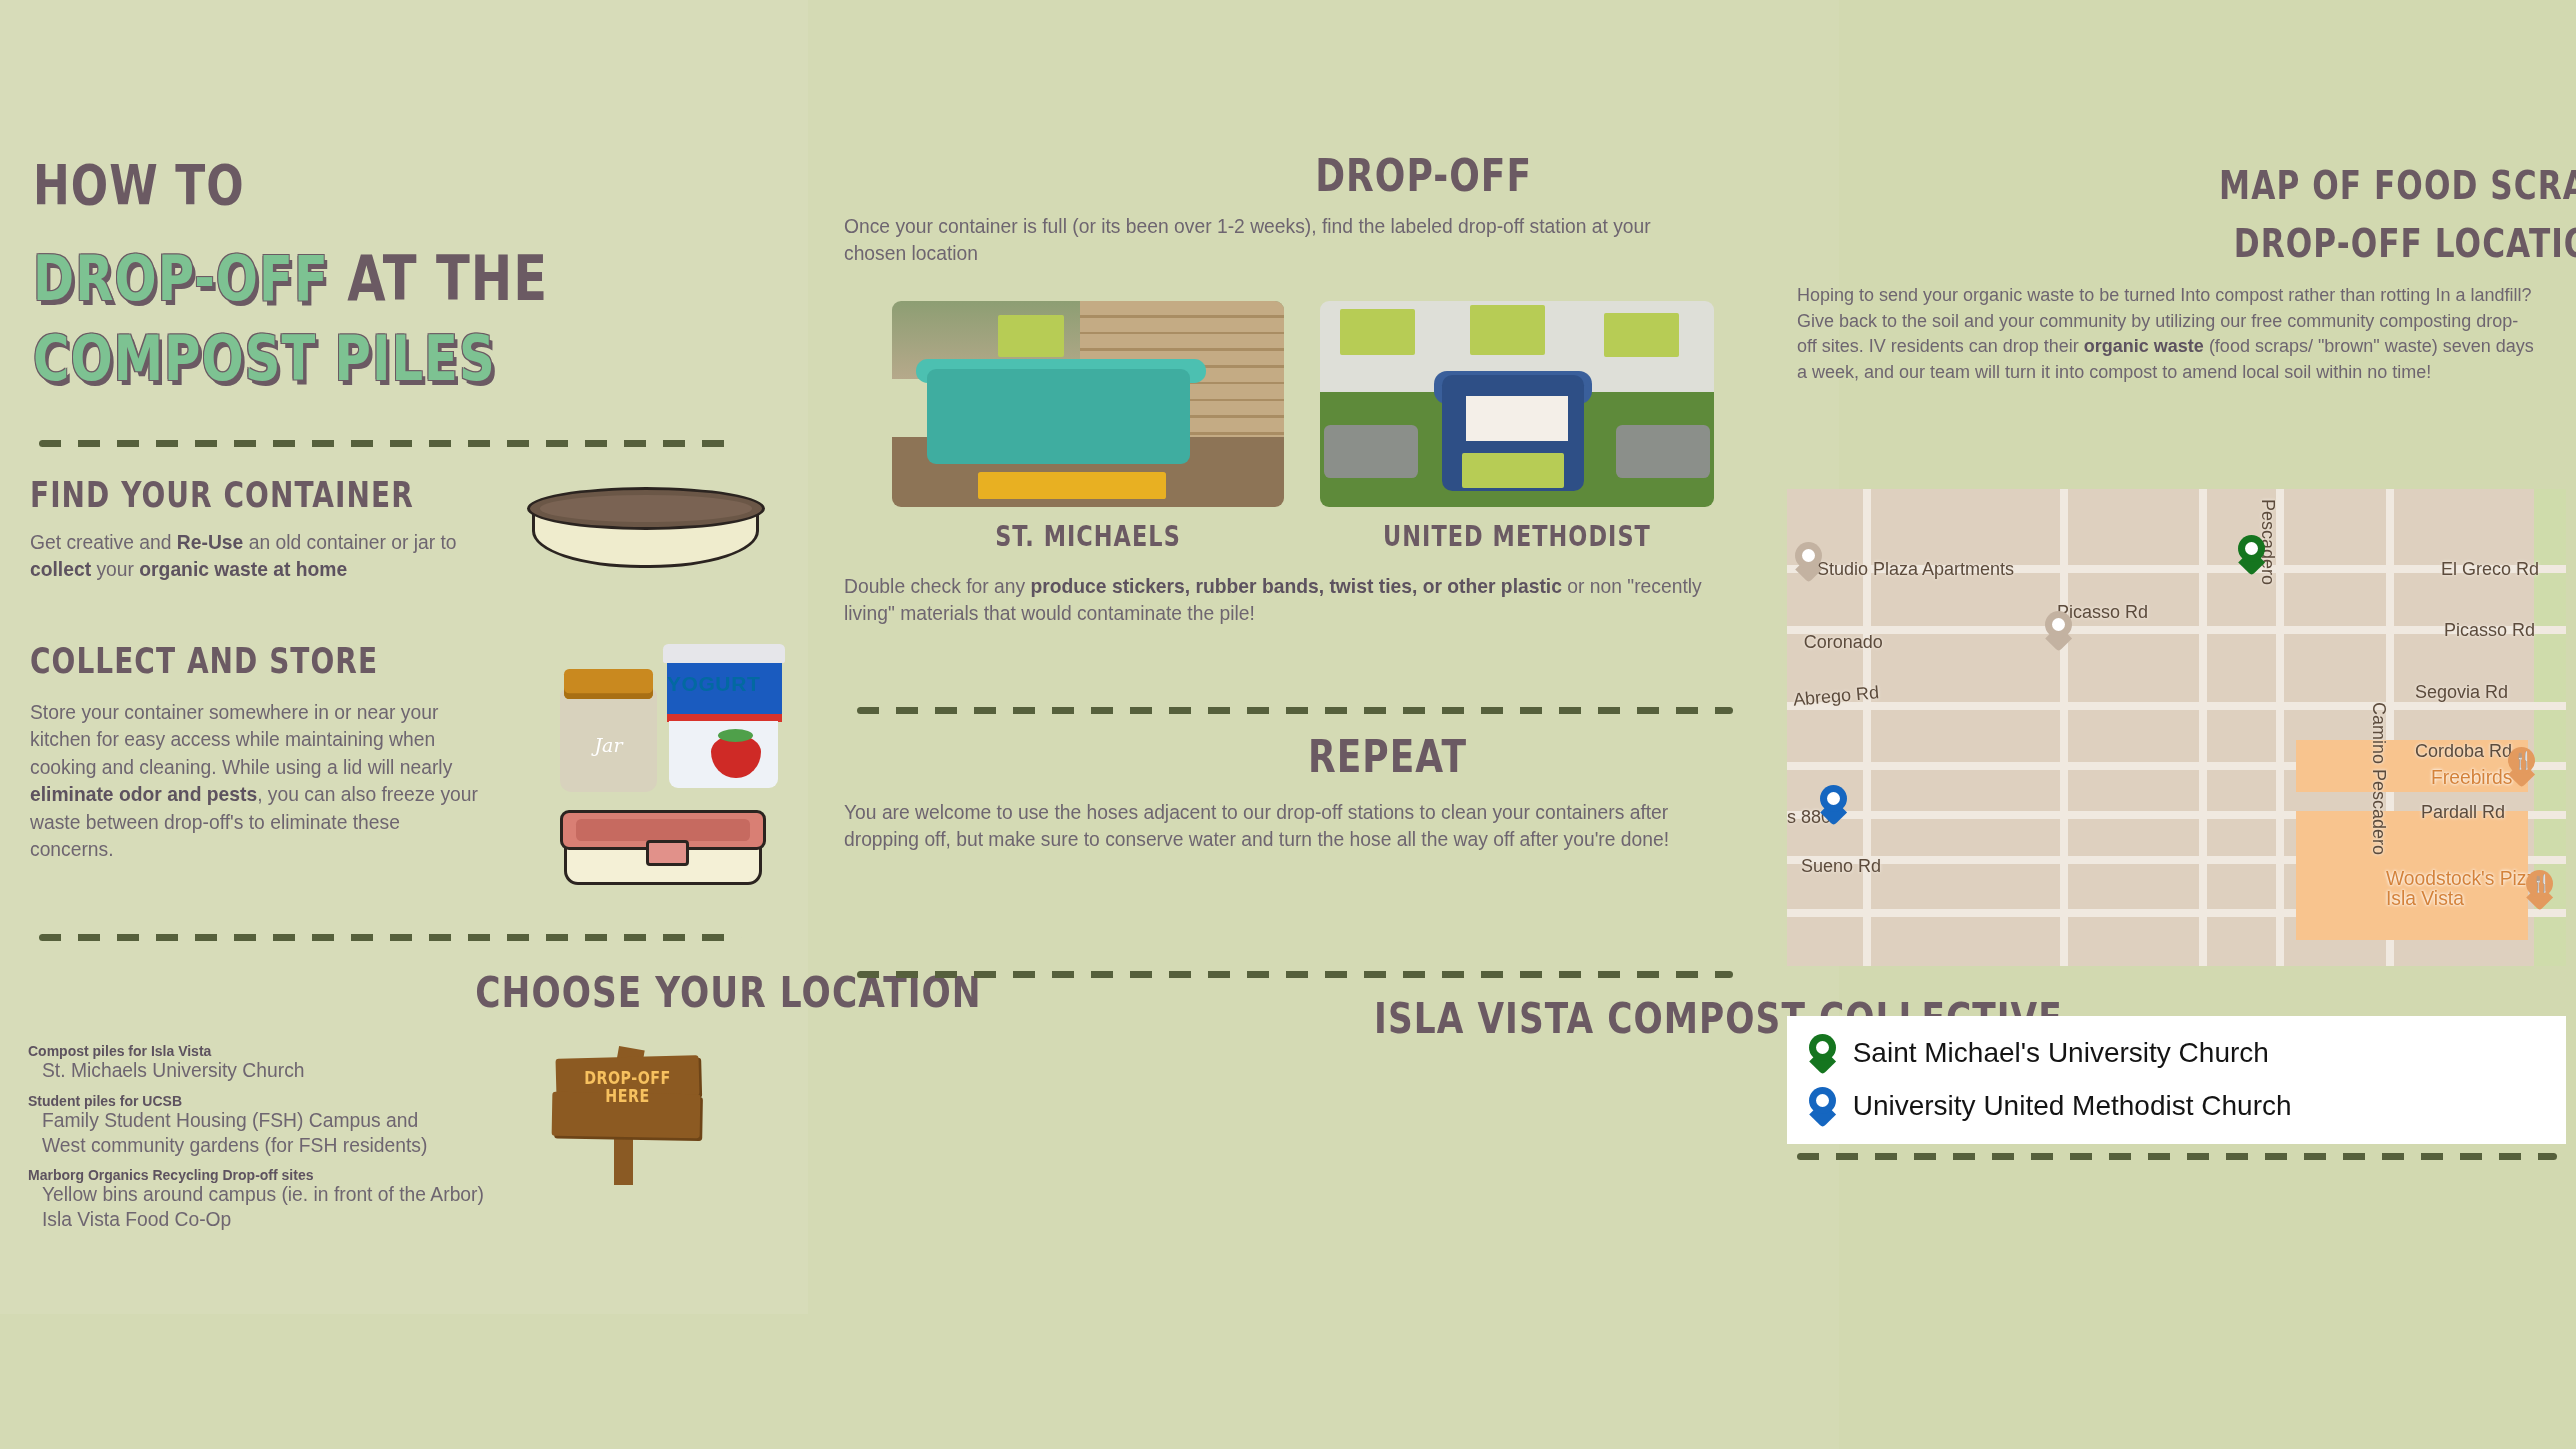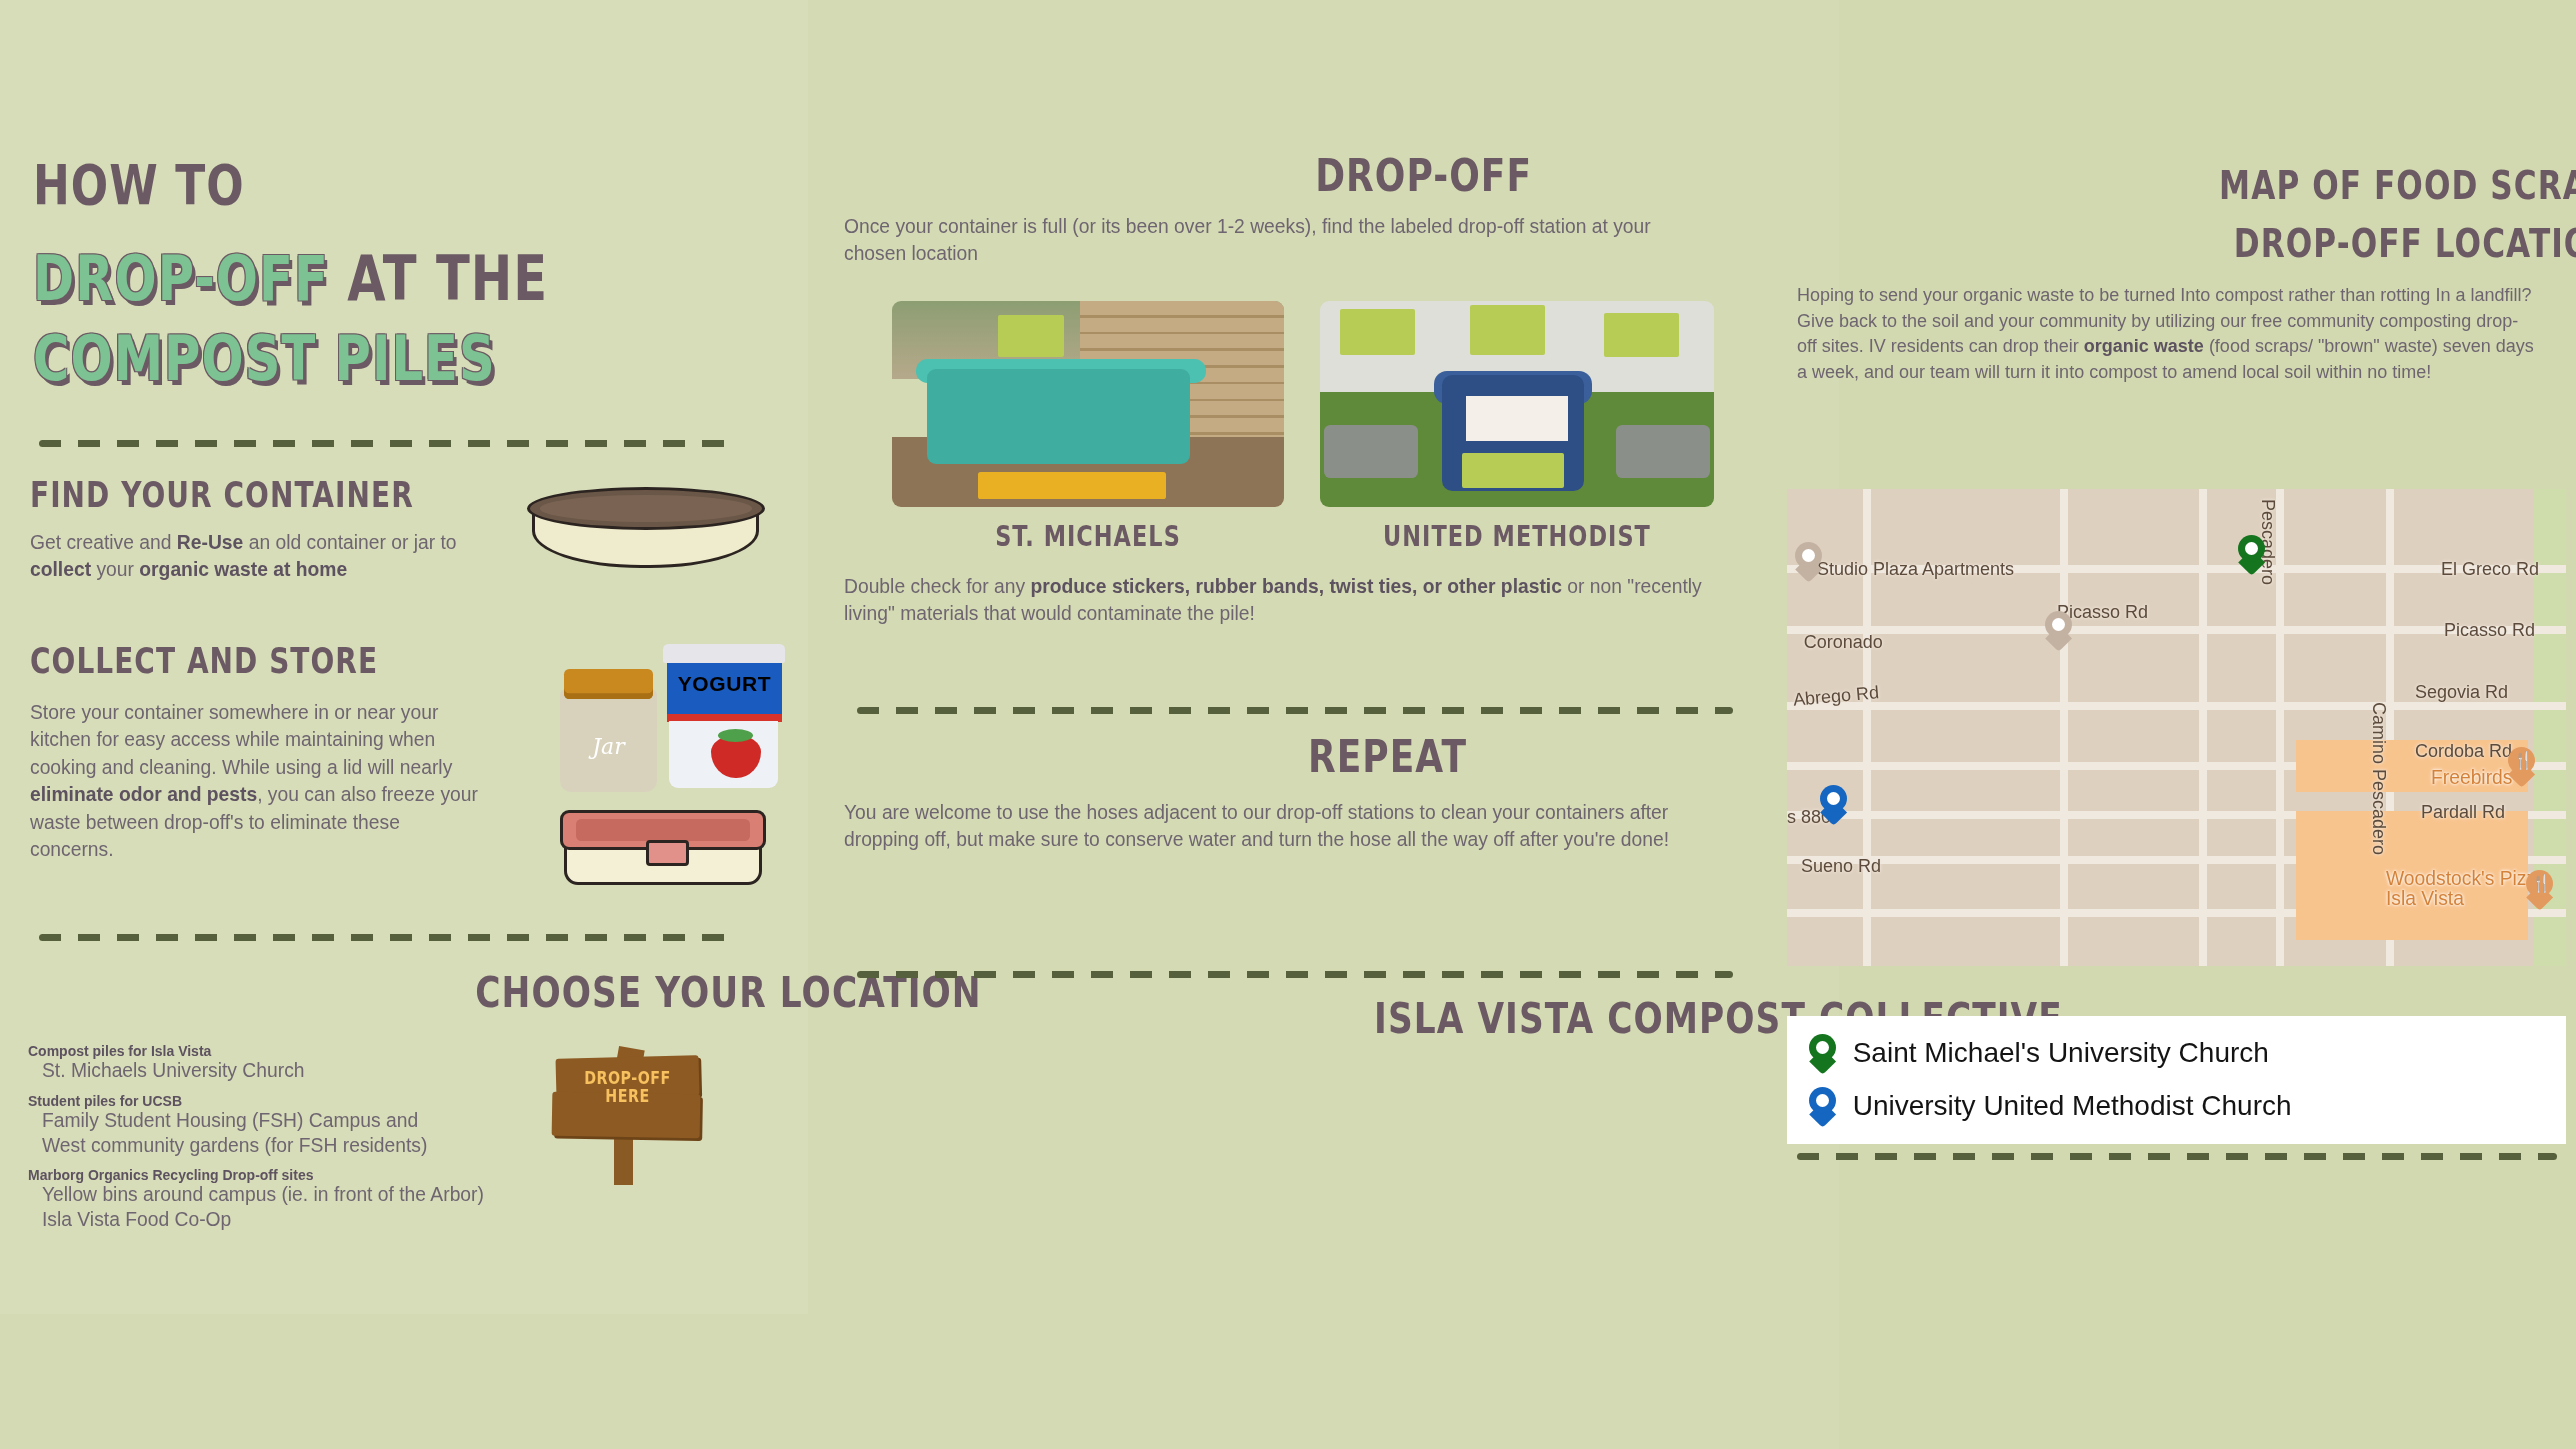--- a/index.html
+++ b/index.html
@@ -59,28 +59,28 @@
     border:3.2px solid #2b2420;border-radius:50%;box-sizing:border-box;}
   .bowl .lid::after{content:"";position:absolute;left:10.3px;top:5.2px;right:10.3px;bottom:5.2px;
     border-radius:50%;background:#7a6353;}
 
   .jar{position:absolute;left:560px;top:663px;width:97px;height:129px;}
   .jar .glass{position:absolute;left:0;top:26px;width:97px;height:103px;background:#d8d2bd;
     border-radius:6.4px 6.4px 11.6px 11.6px;}
   .jar .cap{position:absolute;left:3.9px;top:6.4px;width:89px;height:30px;background:#c9891f;
     border-radius:5.2px;box-shadow:inset 0 -5.8px 0 #a86f14;}
   .jar .word{position:absolute;left:0;top:71px;width:97px;text-align:center;color:#fff;
-    font-family:"DejaVu Serif",serif;font-style:italic;font-size:22px;}
+    font-family:"DejaVu Serif",serif;font-style:italic;font-size:19px;}
 
   .yog{position:absolute;left:663px;top:644px;width:122px;height:148px;}
   .yog .lid{position:absolute;left:0;top:0;width:122px;height:19.3px;background:#e6e6ea;border-radius:5.2px 5.2px 2.6px 2.6px;}
   .yog .top{position:absolute;left:3.9px;top:18px;width:115px;height:52px;background:#1a5bbf;}
   .yog .stripe{position:absolute;left:3.9px;top:70px;width:115px;height:7.7px;background:#d8332b;}
   .yog .bot{position:absolute;left:6.4px;top:77px;width:109px;height:67px;background:#eef2f7;border-radius:0 0 9px 9px;}
-  .yog .label{position:absolute;left:3.9px;top:28px;width:115px;text-align:center;color:#000000;
+  .yog .label{position:absolute;left:3.9px;top:28px;width:115px;color:#0369a1;
     font-size:21px;font-weight:700;letter-spacing:0.6px;}
   .yog .berry{position:absolute;left:48px;top:91px;width:50px;height:43px;background:#cf2a26;
     border-radius:50% 50% 50% 50%/40% 40% 62% 62%;}
   .yog .leaf{position:absolute;left:55px;top:85px;width:35px;height:13px;background:#4fa04a;
     border-radius:50%;}
 
   .tub{position:absolute;left:560px;top:810px;width:206px;height:77px;}
   .tub .base{position:absolute;left:3.9px;top:24.5px;width:198px;height:50px;background:#f4f0d6;
     border:3.2px solid #2b2420;border-radius:5.2px 5.2px 14px 14px;box-sizing:border-box;}
   .tub .lid{position:absolute;left:0;top:0;width:206px;height:40px;background:#d97f74;

